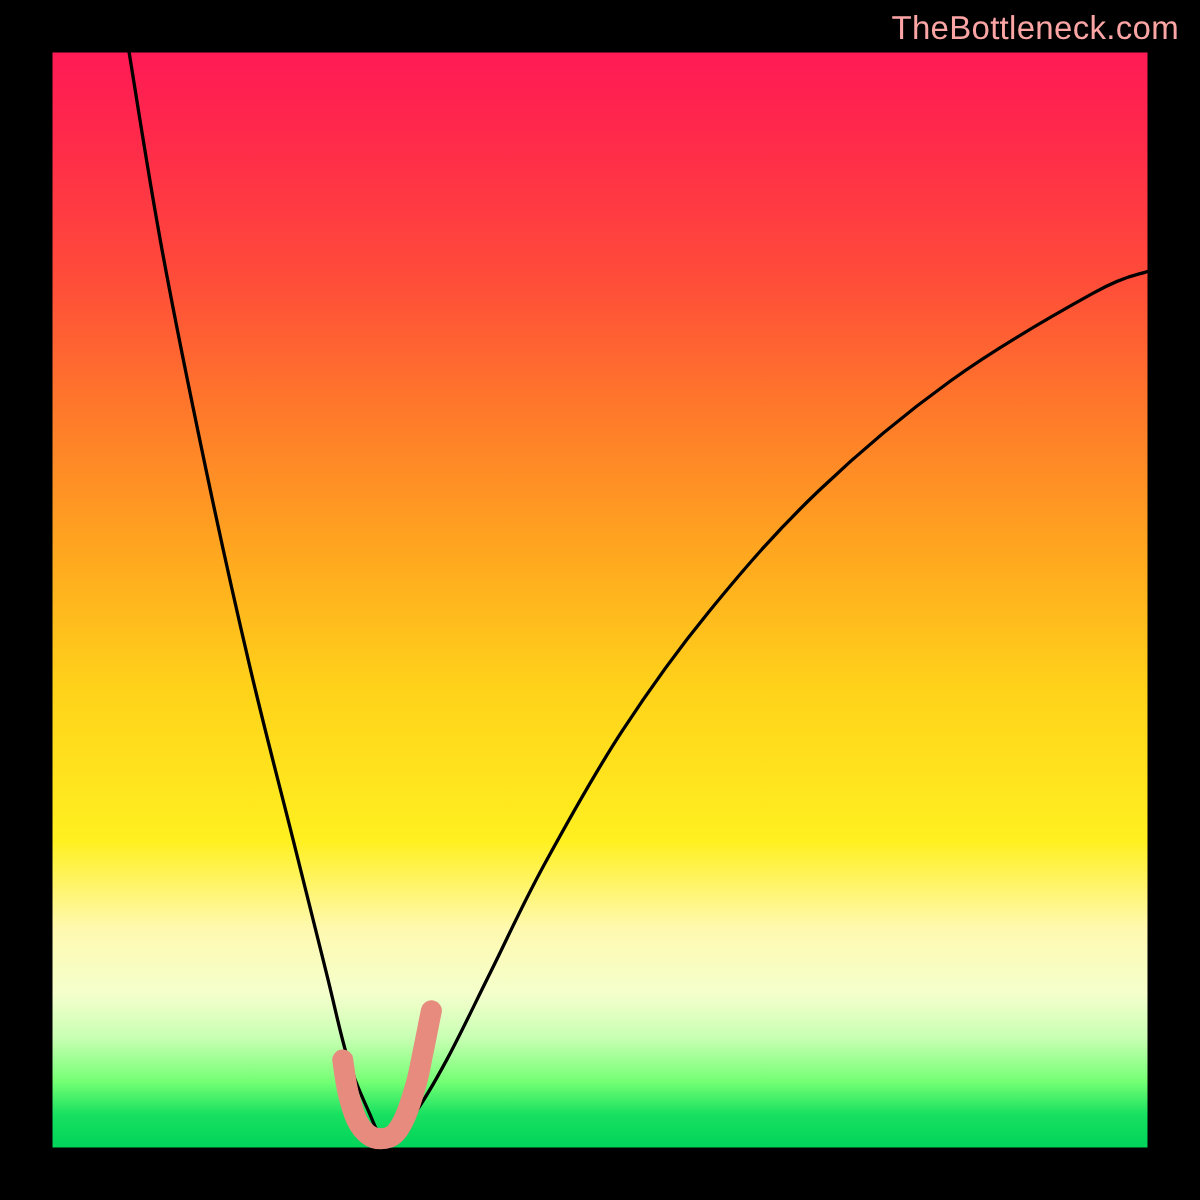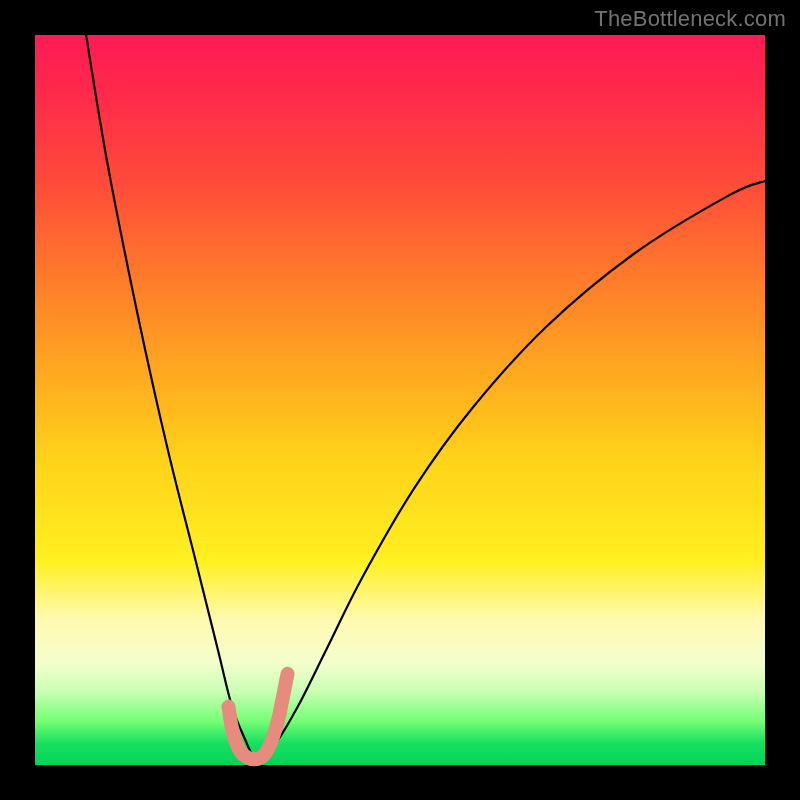--- a/index.html
+++ b/index.html
@@ -38,21 +38,21 @@
       #c8ffb3 90%,
       #74ff74 94%,
       #18e060 97%,
       #00d45a 100%
     );
   }
   .watermark {
     position: absolute;
     top: 6px;
     right: 14px;
-    color: #737373;
+    color: #fca5a5;
     font-size: 22px;
     font-weight: 400;
     letter-spacing: 0.2px;
     user-select: none;
   }
   svg.curve-layer {
     position: absolute;
     left: 0;
     top: 0;
     width: 730px;

